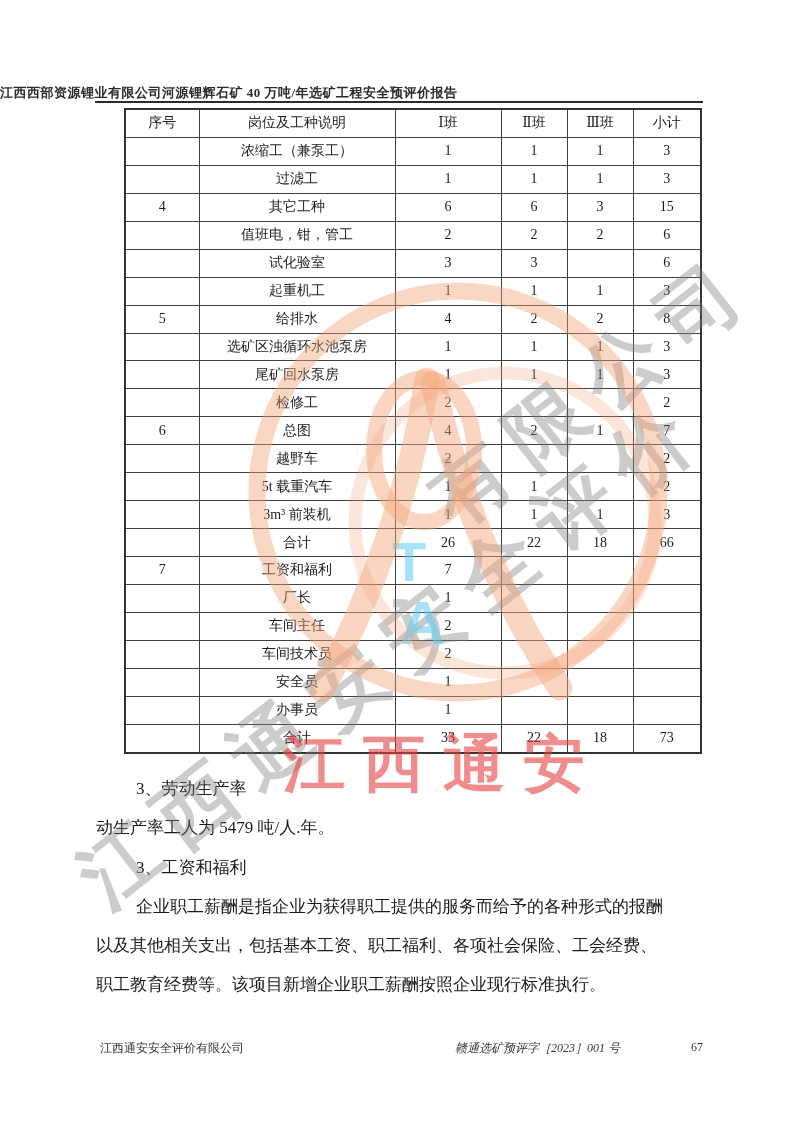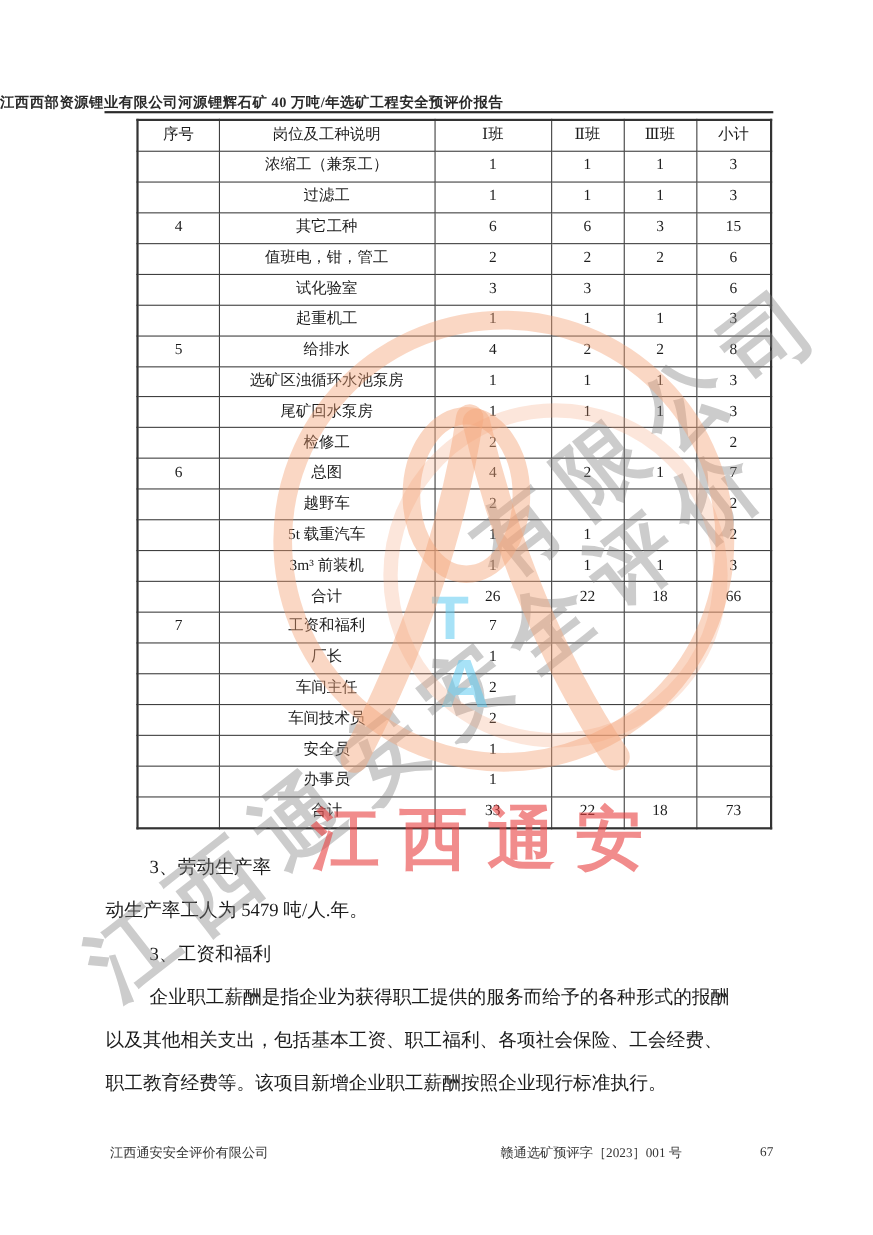--- a/index.html
+++ b/index.html
@@ -49,21 +49,21 @@
     white-space:nowrap;
   }
   .body-text .indent{padding-left:40px;}
   
   .footer-left{
     position:absolute;left:100px;top:1040px;
     font-size:12px;color:#333;
   }
   .footer-right{
     position:absolute;left:455px;top:1040px;
-    font-size:12px;color:#333;
+    font-size:12px;color:#333;font-style:italic;
   }
   .footer-page{
     position:absolute;left:691px;top:1040px;
     font-size:12px;color:#333;
   }
   
   .wm{position:absolute;left:0;top:0;width:794px;height:1123px;pointer-events:none;}
   .wm-svg{position:absolute;left:0;top:0;z-index:4;}
   .wm-gray{
     position:absolute;z-index:3;

